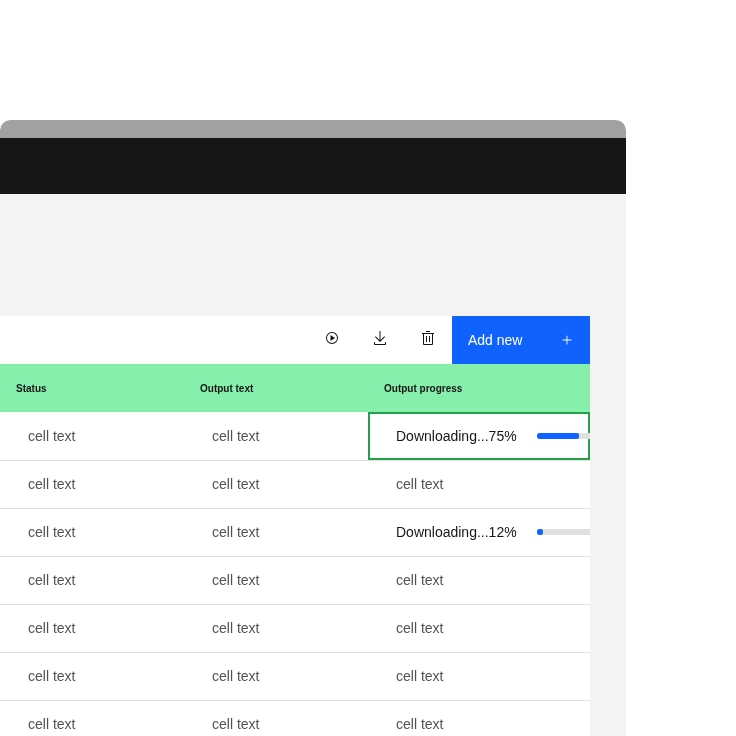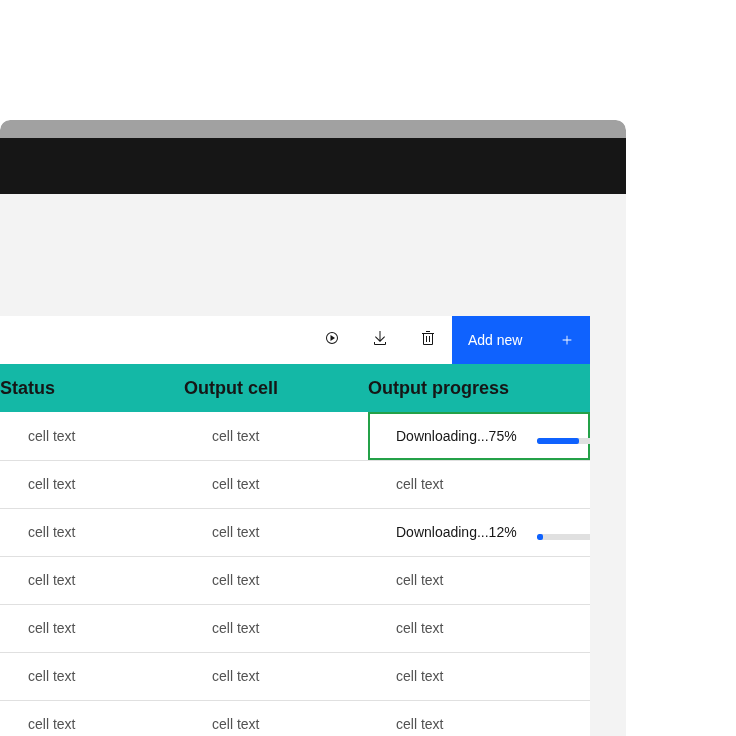--- a/index.html
+++ b/index.html
@@ -74,41 +74,42 @@
   }
   .add-btn .plus svg { width: 14px; height: 14px; fill: #ffffff; }
   table.data {
     width: 590px;
     margin-left: 0;
     border-collapse: collapse;
     background: #ffffff;
     table-layout: fixed;
   }
   table.data thead th {
-    background: #14b8a6;
+    background: #86efac;
     color: #161616;
     font-weight: 600;
-    font-size: 18px;
+    font-size: 10px;
     text-align: left;
+    padding: 16px;
     height: 48px;
   }
   table.data tbody td {
     font-size: 14px;
     color: #525252;
     padding: 14px 28px;
     height: 48px;
     border-top: 1px solid #e0e0e0;
     vertical-align: middle;
     overflow: hidden;
     white-space: nowrap;
   }
   table.data tbody tr:first-child td { border-top: none; }
   .progress-cell {
     display: flex;
-    align-items: flex-end;
+    align-items: center;
     gap: 20px;
   }
   .progress-cell .label {
     color: #161616;
     font-size: 14px;
   }
   .progress-bar {
     position: relative;
     width: 56px;
     height: 6px;
@@ -189,21 +190,21 @@
 
       <table class="data">
         <colgroup>
           <col class="c1">
             <col class="c2">
             <col class="c3">
         </colgroup>
         <thead>
           <tr>
             <th>Status</th>
-            <th>Output cell</th>
+            <th>Output text</th>
             <th>Output progress</th>
           </tr>
         </thead>
         <tbody id="tbody">
             <tr>
               <td>cell text</td>
               <td>cell text</td>
               <td class="row-highlight">
                 <div class="progress-cell">
                   <span class="label">Downloading...75%</span>

